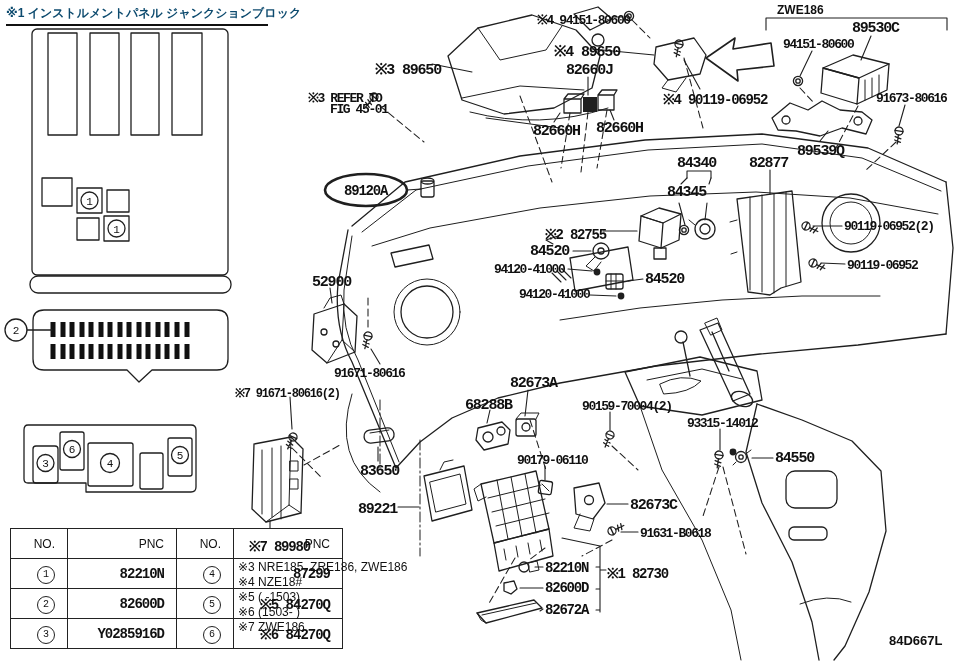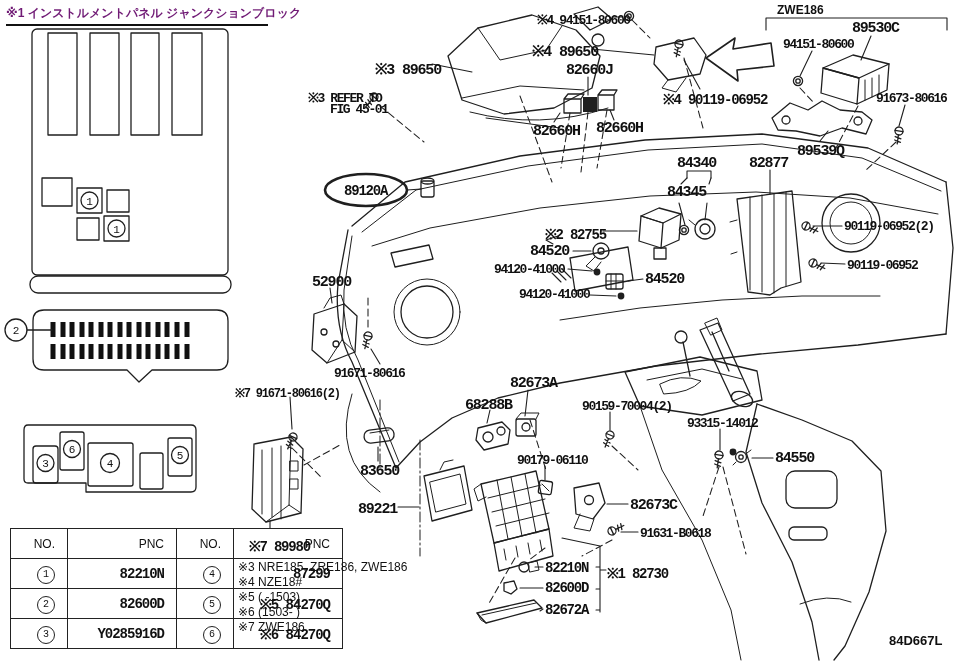--- a/index.html
+++ b/index.html
@@ -15,21 +15,21 @@
   #diagram-svg .fill{fill:#1f1f1f;stroke:none;}
   #diagram-svg .hl{stroke-width:2.6;}
   #diagram-svg .arrow{stroke-width:1.6;}
   #diagram-svg text{stroke:none;fill:#111;font-family:"Liberation Mono","DejaVu Sans Mono",monospace;font-size:11px;text-anchor:middle;}
   .lbl{position:absolute;font-family:"Liberation Mono","DejaVu Sans Mono",monospace;font-weight:bold;
        font-size:15px;letter-spacing:-1.2px;white-space:nowrap;color:#101010;}
   .md{font-size:14px;letter-spacing:-1.2px;}
   .sm{font-size:13px;letter-spacing:-1.4px;}
   .xs{font-size:12px;letter-spacing:-1.2px;}
   .plain{font-family:"Liberation Sans","DejaVu Sans",sans-serif;font-weight:bold;font-size:12px;letter-spacing:0;}
-  .jp-title{position:absolute;font-weight:bold;font-size:12px;color:#701a75;border-bottom:2px solid #111;
+  .jp-title{position:absolute;font-weight:bold;font-size:12px;color:#0c4a6e;border-bottom:2px solid #111;
             padding-bottom:2px;white-space:nowrap;}
   .note{position:absolute;font-size:12px;color:#111;white-space:nowrap;}
   table.pnc{position:absolute;left:10px;top:528px;border-collapse:collapse;background:#fff;}
   table.pnc th,table.pnc td{border:1.6px solid #222;padding:0 12px;height:29px;text-align:right;}
   table.pnc th{font-weight:normal;font-size:12px;width:32px;}
   table.pnc th.w{width:84px;}
   table.pnc td.val{font-family:"Liberation Mono","DejaVu Sans Mono",monospace;font-weight:bold;
                    font-size:14px;letter-spacing:-1px;min-width:84px;}
   .circ{display:inline-flex;align-items:center;justify-content:center;width:16px;height:16px;
         border:1.3px solid #222;border-radius:50%;font-size:10px;
@@ -333,21 +333,21 @@
         <td><span class="circ">6</span></td>
         <td class="val">※6 84270Q</td>
       </tr>
     </tbody>
   </table>
 
   <div class="lbl" style="left:375px;top:58px">※3 89650</div>
   <div class="lbl sm" style="left:308px;top:88px">※3 REFER TO</div>
   <div class="lbl sm" style="left:330px;top:102px">FIG 45-01</div>
   <div class="lbl sm" style="left:537px;top:10px">※4 94151-80600</div>
-  <div class="lbl" style="left:532px;top:40px">※4 89650</div>
+  <div class="lbl" style="left:554px;top:40px">※4 89650</div>
   <div class="lbl" style="left:566px;top:62px">82660J</div>
   <div class="lbl" style="left:533px;top:123px">82660H</div>
   <div class="lbl" style="left:596px;top:120px">82660H</div>
   <div class="lbl md" style="left:663px;top:89px">※4 90119-06952</div>
   <div class="lbl plain" style="left:777px;top:3px">ZWE186</div>
   <div class="lbl" style="left:852px;top:20px">89530C</div>
   <div class="lbl sm" style="left:783px;top:37px">94151-80600</div>
   <div class="lbl sm" style="left:876px;top:91px">91673-80616</div>
   <div class="lbl" style="left:797px;top:143px">89539Q</div>
   <div class="lbl md" style="left:344px;top:183px">89120A</div>

